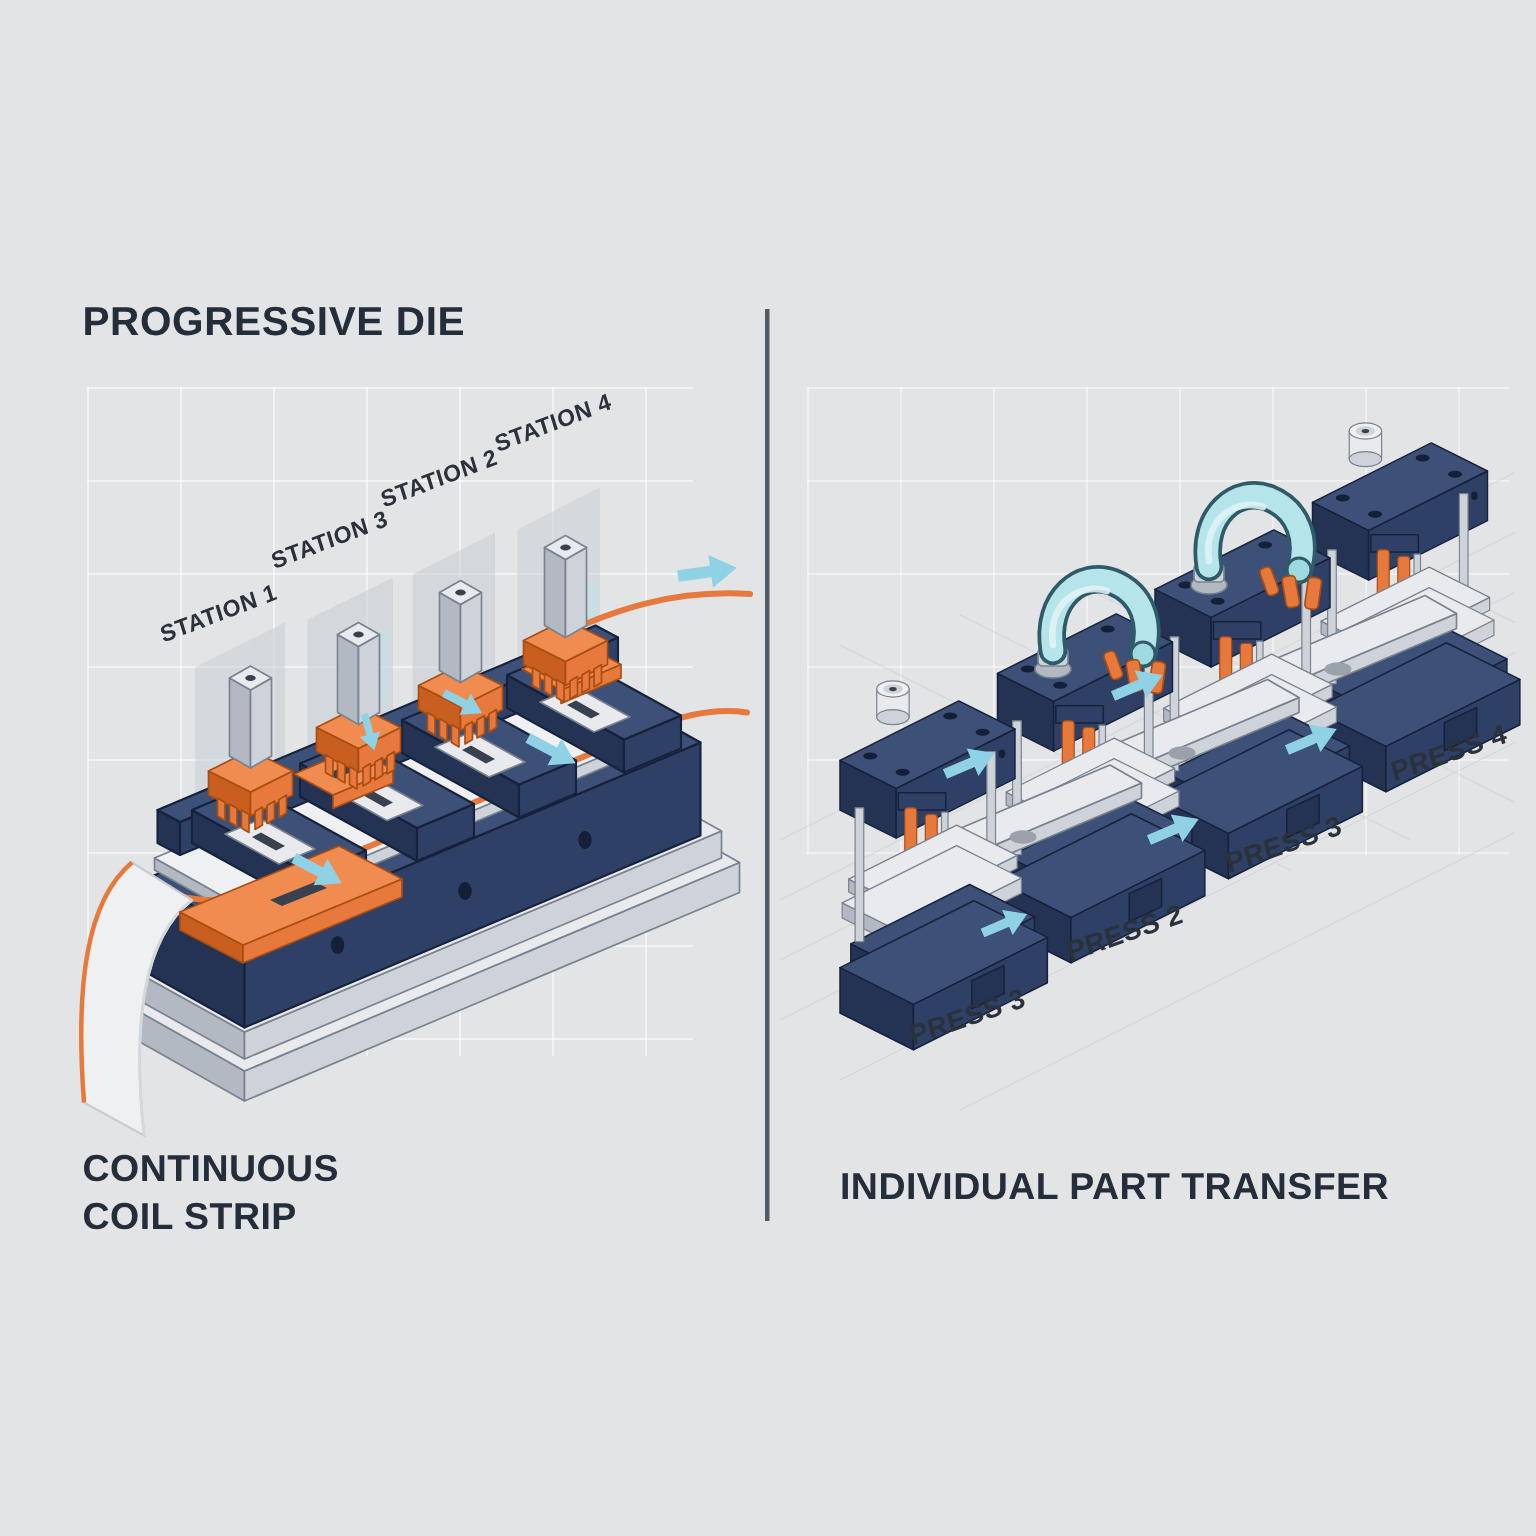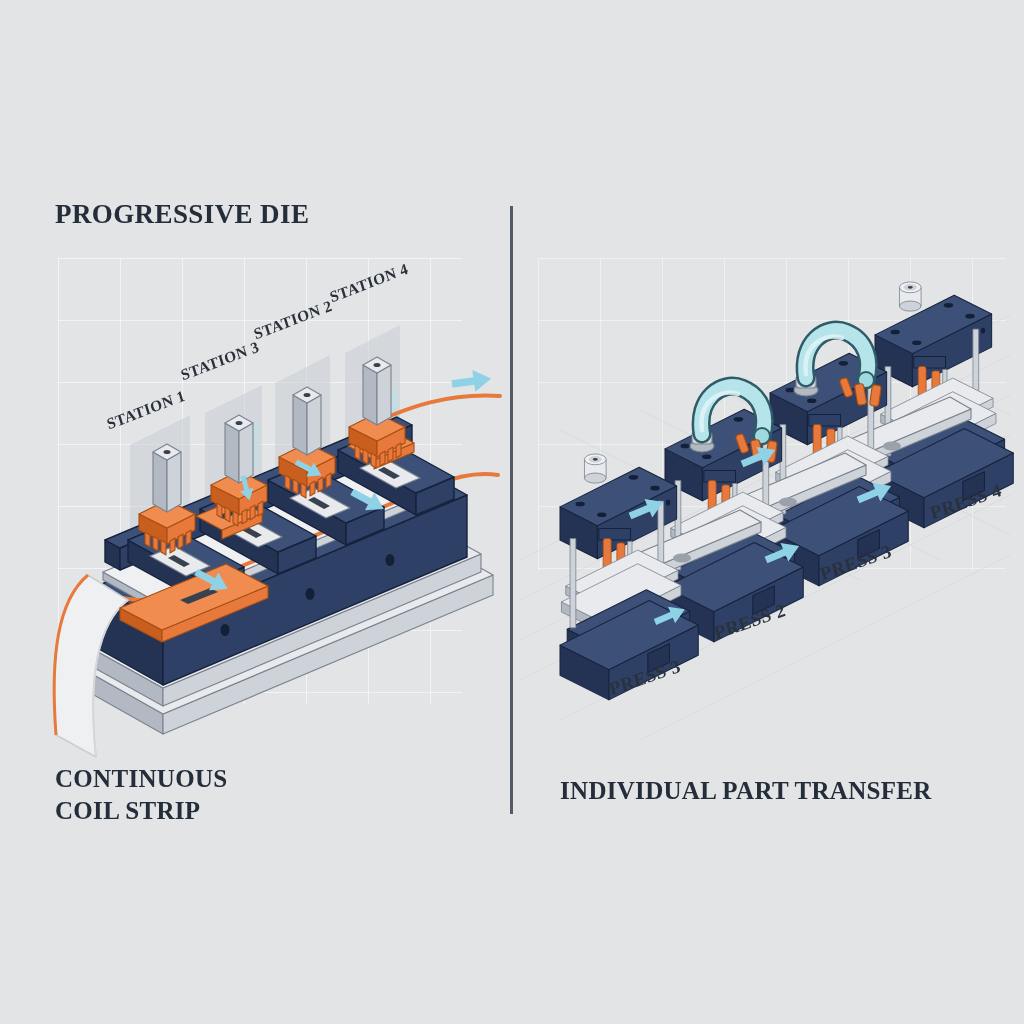--- a/index.html
+++ b/index.html
@@ -1,19 +1,19 @@
 <!DOCTYPE html>
 <html style="--bg: #e3e4e6; --ink: #242d3a; --label_ink: #2b313b; --divider: #39434f; --navy_light: #3c5078; --navy: #2e4066; --navy_dark: #243354; --navy_edge: #16223c; --steel_light: #e8eaed; --steel: #ced3d9; --steel_dark: #b3b9c2; --steel_edge: #79828e; --deck: #eef0f2; --orange_light: #f18c50; --orange: #e8793c; --orange_dark: #c85f1f; --orange_edge: #a84e12; --teal: #b5e4ea; --teal_edge: #2f5b68; --arrow: #8fd2e6; --ghost: #c6cdd6; --part_gray: #9aa1ab; --slot_dark: #39414e; --bolt: #141f38;"><head>
 <meta charset="utf-8">
 <style>
   html,body{margin:0;padding:0;background:#cfd1d4;}
   .canvas{
     position:relative;width:1024px;height:1024px;margin:0 auto;overflow:hidden;
     background:var(--bg,#e3e4e6);
-    font-family:Liberation Serif, serif;
+    font-family:Liberation Sans, sans-serif;
     -webkit-font-smoothing:antialiased;
   }
   .grid-sq{position:absolute;pointer-events:none;
     background-image:
       linear-gradient(to right, rgba(255,255,255,.55) 1.5px, transparent 1.5px),
       linear-gradient(to bottom, rgba(255,255,255,.55) 1.5px, transparent 1.5px);
     background-size:62px 62px;}
   #grid-left{left:58px;top:258px;width:404px;height:446px;}
   #grid-right{left:538px;top:258px;width:468px;height:312px;background-image:
       linear-gradient(to right, rgba(255,255,255,.45) 1.5px, transparent 1.5px),

